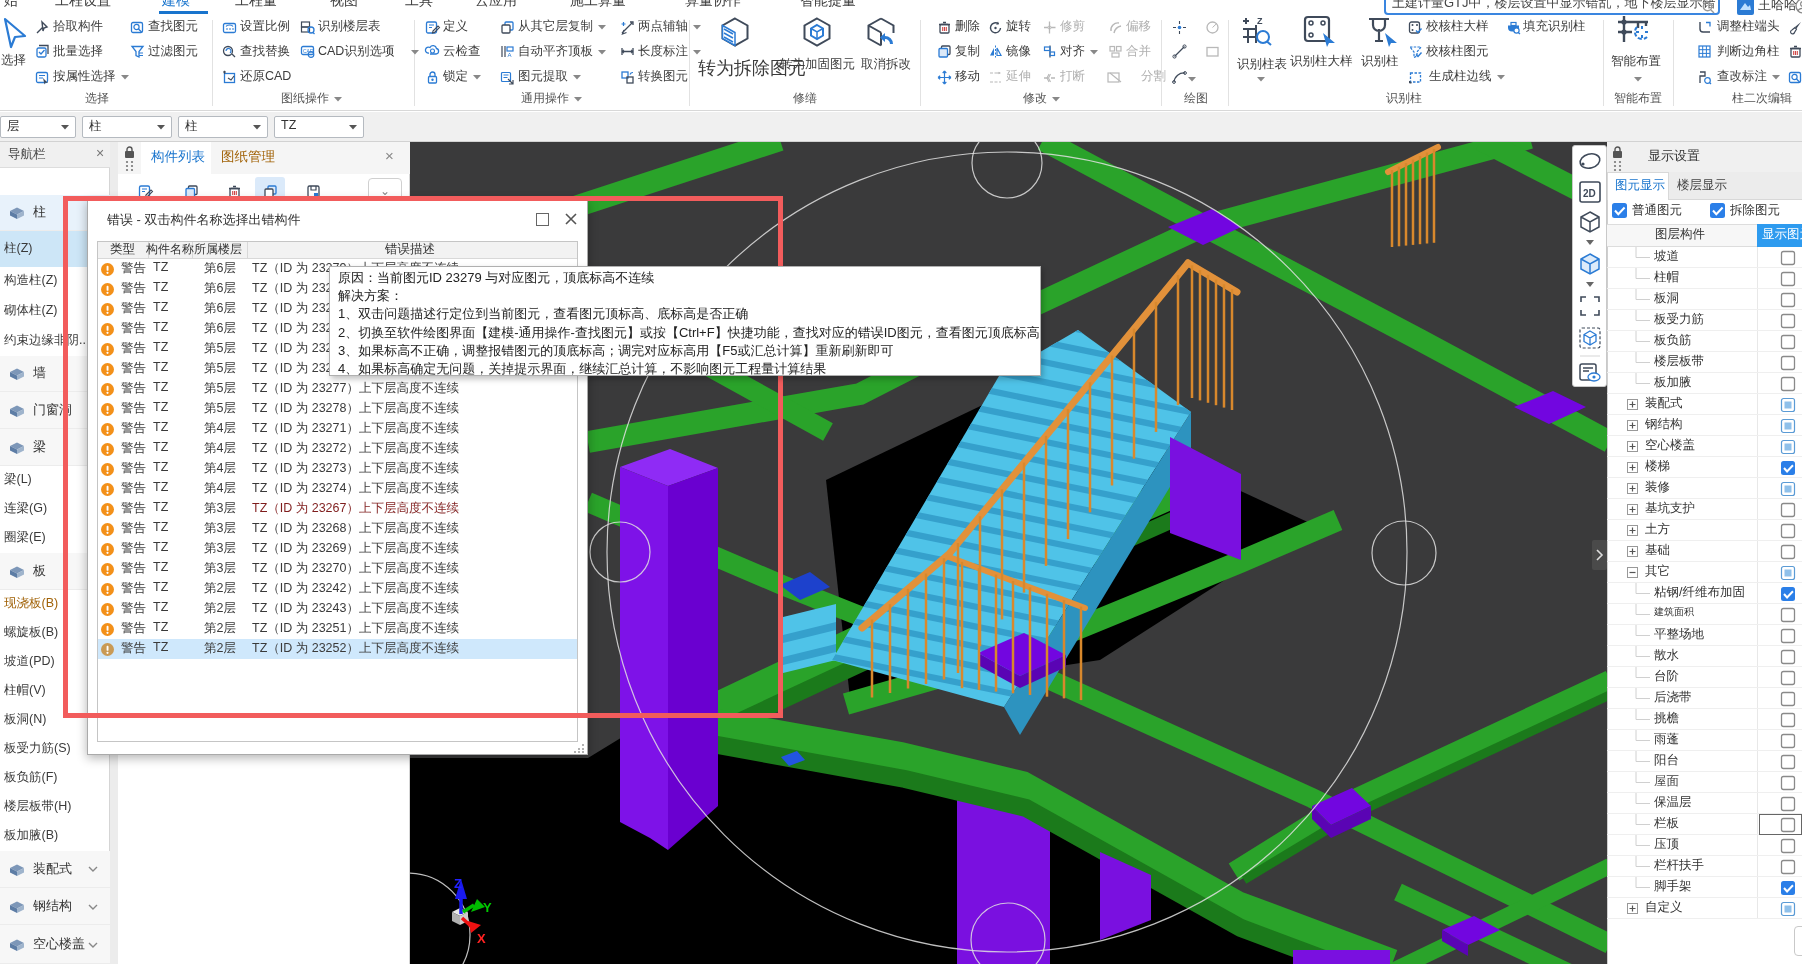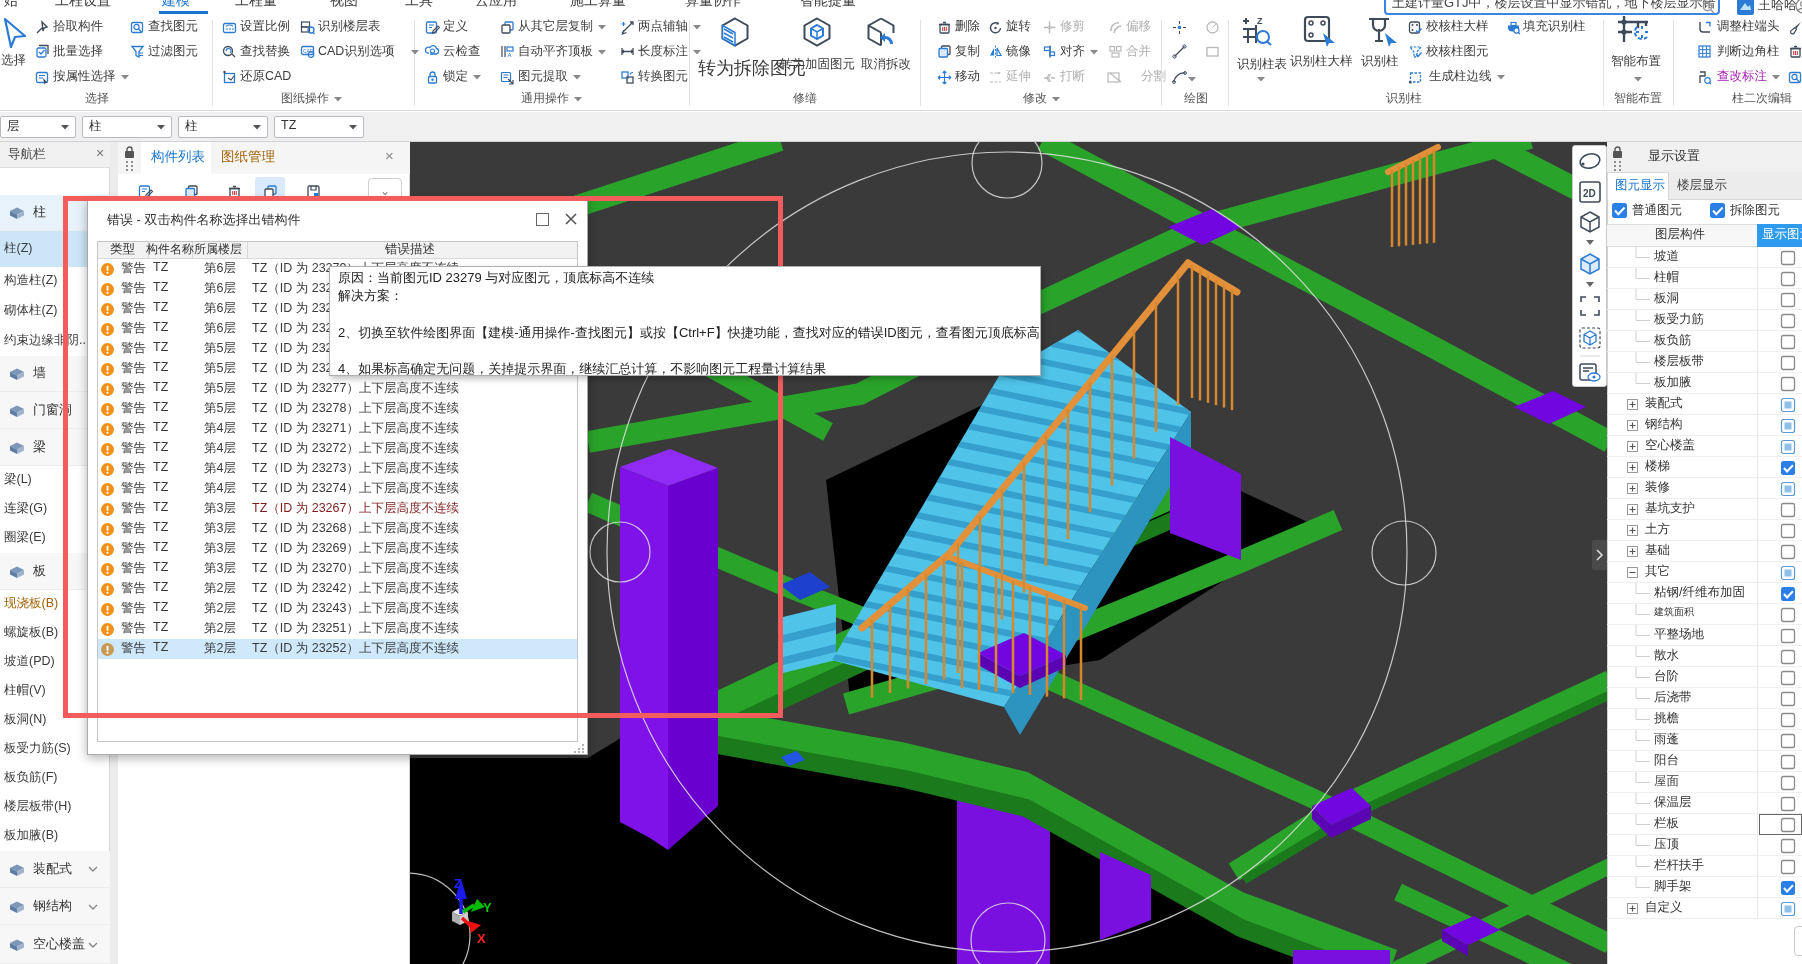--- a/index.html
+++ b/index.html
@@ -379,21 +379,21 @@
 <svg style="left:1697px;top:44px" width="15" height="15">
       <rect x="2" y="2" width="11" height="11" fill="none" stroke="#2b7bd4" stroke-width="1.2"></rect>
       <path d="M2,5.7 h11 M2,9.4 h11 M5.7,2 v11 M9.4,2 v11" stroke="#2b7bd4" stroke-width="1"></path>
     </svg>
     <div class="txt" style="left:1717px;top:42.6px;font-size:12.5px;color:#3c3c3c;font-weight:normal;">判断边角柱</div>
 <svg style="left:1697px;top:70px" width="15" height="15">
       <path d="M3,2 h5 v4 h-5 v7" fill="none" stroke="#3f4a5a" stroke-width="1.3"></path>
       <circle cx="10.5" cy="10.5" r="2.8" fill="none" stroke="#2b7bd4" stroke-width="1.2"></circle>
       <line x1="12.5" y1="12.5" x2="14" y2="14" stroke="#2b7bd4" stroke-width="1.2"></line>
     </svg>
-    <div class="txt" style="left:1717px;top:67.6px;font-size:12.5px;color:#a21caf;font-weight:normal;">查改标注</div>
+    <div class="txt" style="left:1717px;top:67.6px;font-size:12.5px;color:#404040;font-weight:normal;">查改标注</div>
     <svg style="left:1772.0px;top:74px" width="8" height="6">
       <path d="M0,1 L8,1 L4,5.5 Z" fill="#888"></path>
     </svg>
 <svg style="left:1788px;top:20px" width="15" height="15">
       <path d="M13,2 l-6,5 1.5,1.5 Z" fill="#3f4a5a"></path>
       <path d="M7,7.5 l-3,2.5 a2,2 0 1 0 2.5,2.5 l2,-3.5 Z" fill="none" stroke="#3f4a5a" stroke-width="1.2"></path>
     </svg>
 <svg style="left:1788px;top:44px" width="15" height="15">
       <rect x="3" y="4.5" width="9" height="8.5" rx="1" fill="none" stroke="#3f4a5a" stroke-width="1.3"></rect>
       <path d="M2,4.5 h11 M6,2.5 h3" stroke="#3f4a5a" stroke-width="1.3"></path>
@@ -1247,15 +1247,17 @@
         <circle cx="1" cy="9" r="1"></circle>
         <circle cx="5" cy="9" r="1"></circle>
         <circle cx="9" cy="9" r="1"></circle>
       </g>
     </svg>
 <div class="abs" style="left:63px;top:196px;width:720px;height:522px;border:5px solid #f25c5c;"></div>
 <div class="abs" style="left:329px;top:266px;width:712px;height:110px;background:#fff;border:1px solid #b0b0b0;box-shadow:2px 3px 6px rgba(0,0,0,0.25);overflow:hidden;"></div>
 <div class="abs" style="left:330px;top:267px;width:710px;height:108px;overflow:hidden;">
 <div class="txt" style="left:8px;top:1.8px;font-size:13px;color:#222;">原因：当前图元ID 23279 与对应图元，顶底标高不连续</div>
 <div class="txt" style="left:8px;top:20.1px;font-size:13px;color:#222;">解决方案：</div>
+<div class="txt" style="left:8px;top:38.4px;font-size:13px;color:#222;">1、双击问题描述行定位到当前图元，查看图元顶标高、底标高是否正确</div>
 <div class="txt" style="left:8px;top:56.7px;font-size:13px;color:#222;">2、切换至软件绘图界面【建模-通用操作-查找图元】或按【Ctrl+F】快捷功能，查找对应的错误ID图元，查看图元顶底标高是否正确</div>
+<div class="txt" style="left:8px;top:75.0px;font-size:13px;color:#222;">3、如果标高不正确，调整报错图元的顶底标高；调完对应标高用【F5或汇总计算】重新刷新即可</div>
 <div class="txt" style="left:8px;top:93.3px;font-size:13px;color:#222;">4、如果标高确定无问题，关掉提示界面，继续汇总计算，不影响图元工程量计算结果</div>
 </div>
 </div>
 </body></html>

